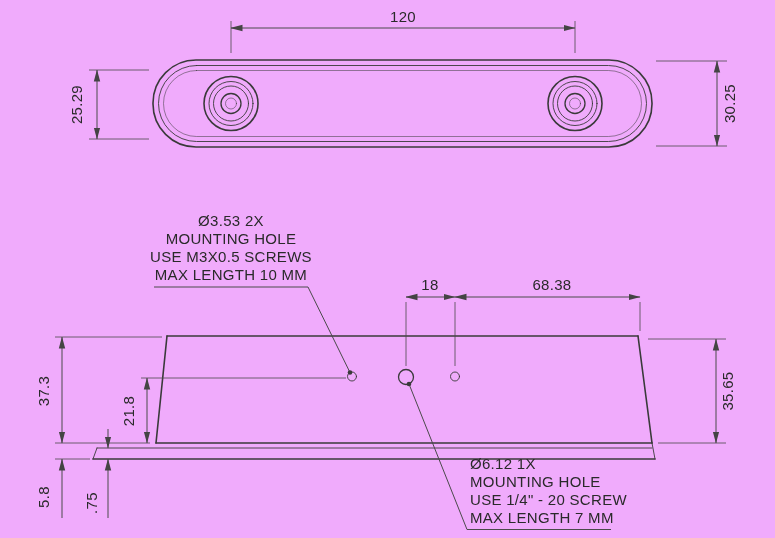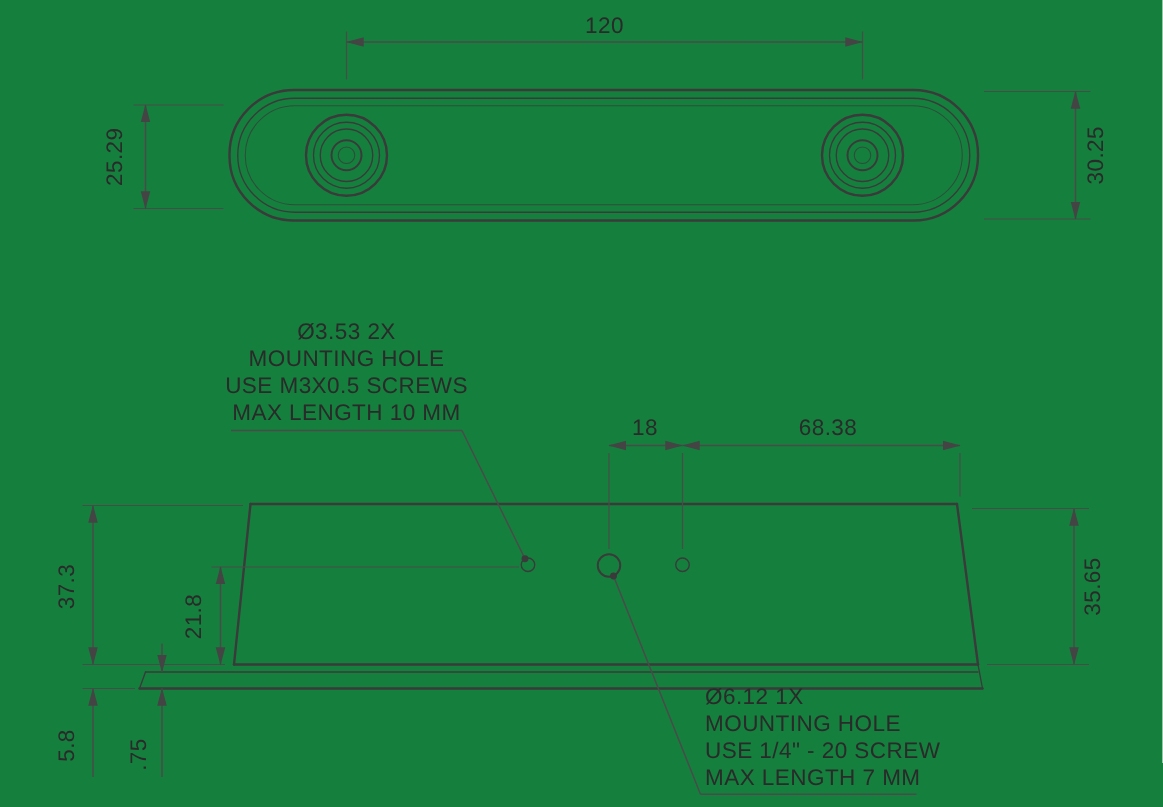--- a/index.html
+++ b/index.html
@@ -1,16 +1,16 @@
 <!DOCTYPE html>
 <html><head>
 <meta charset="utf-8">
 <style>
   html,body{margin:0;padding:0;background:#ffffff;}
-  .page{position:relative;width:775px;height:538px;background:#15803d;overflow:hidden;text-decoration:underline;}
+  .page{position:relative;width:775px;height:538px;background:#f0abfc;overflow:hidden;text-decoration:underline;}
   svg{display:block;}
   .geo{stroke:#3a3a3a;fill:none;stroke-linejoin:round;stroke-linecap:round;}
   .w16{stroke-width:1.6;}
   .w13{stroke-width:1.3;}
   .w09{stroke-width:0.9;}
   .w07{stroke-width:0.7;opacity:.75;}
   .dim{stroke:#4a4a4a;stroke-width:1;fill:none;}
   .ext{stroke:#4a4a4a;stroke-width:0.8;fill:none;}
   .dot{fill:#3a3a3a;stroke:none;}
   text{font-family:"Liberation Sans","DejaVu Sans",sans-serif;font-size:15px;fill:#2a2a2a;letter-spacing:.3px;}

